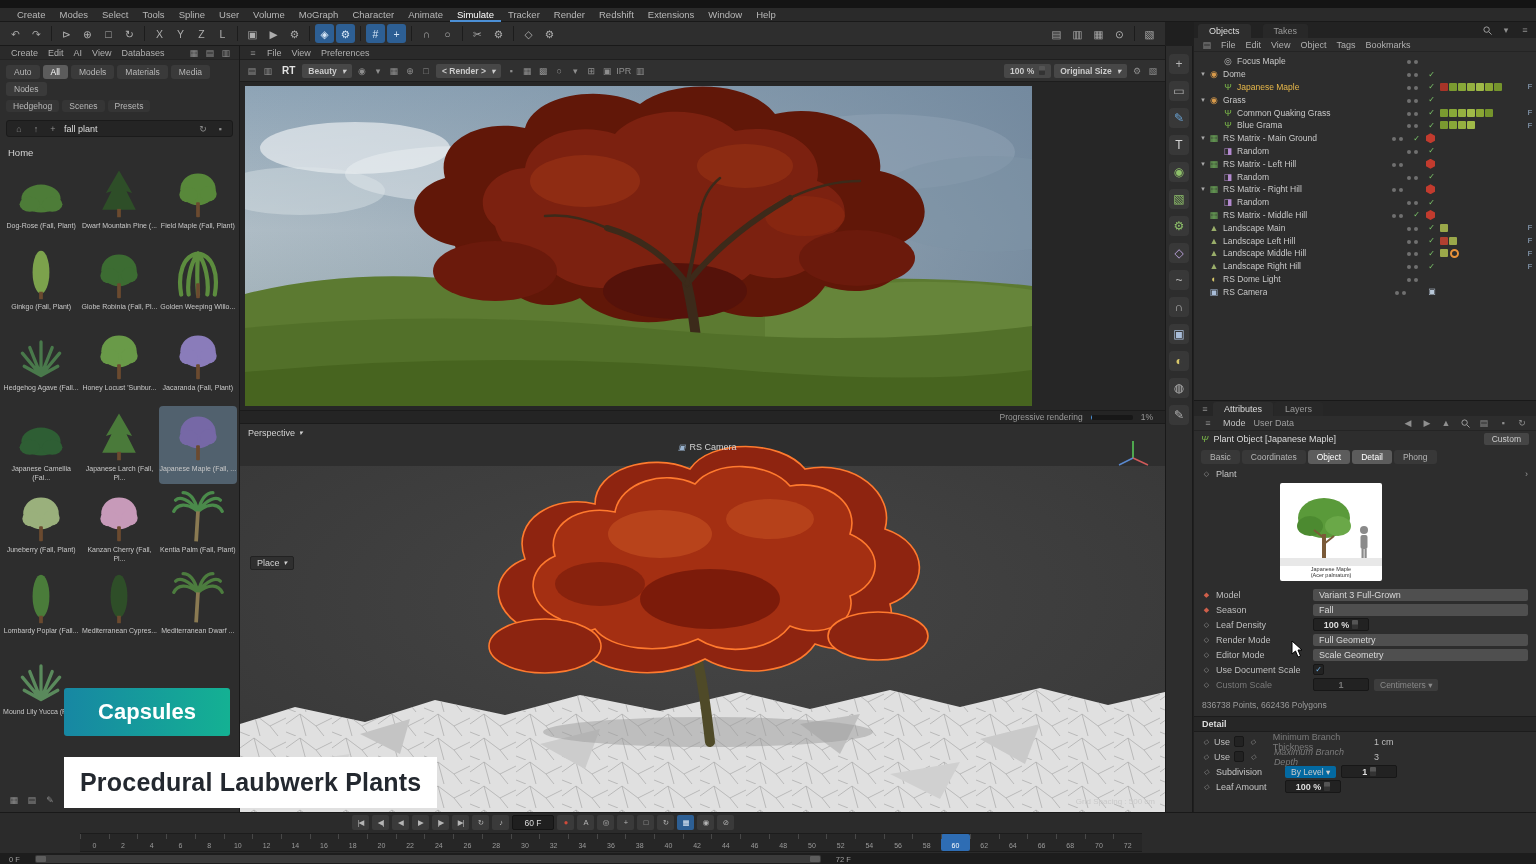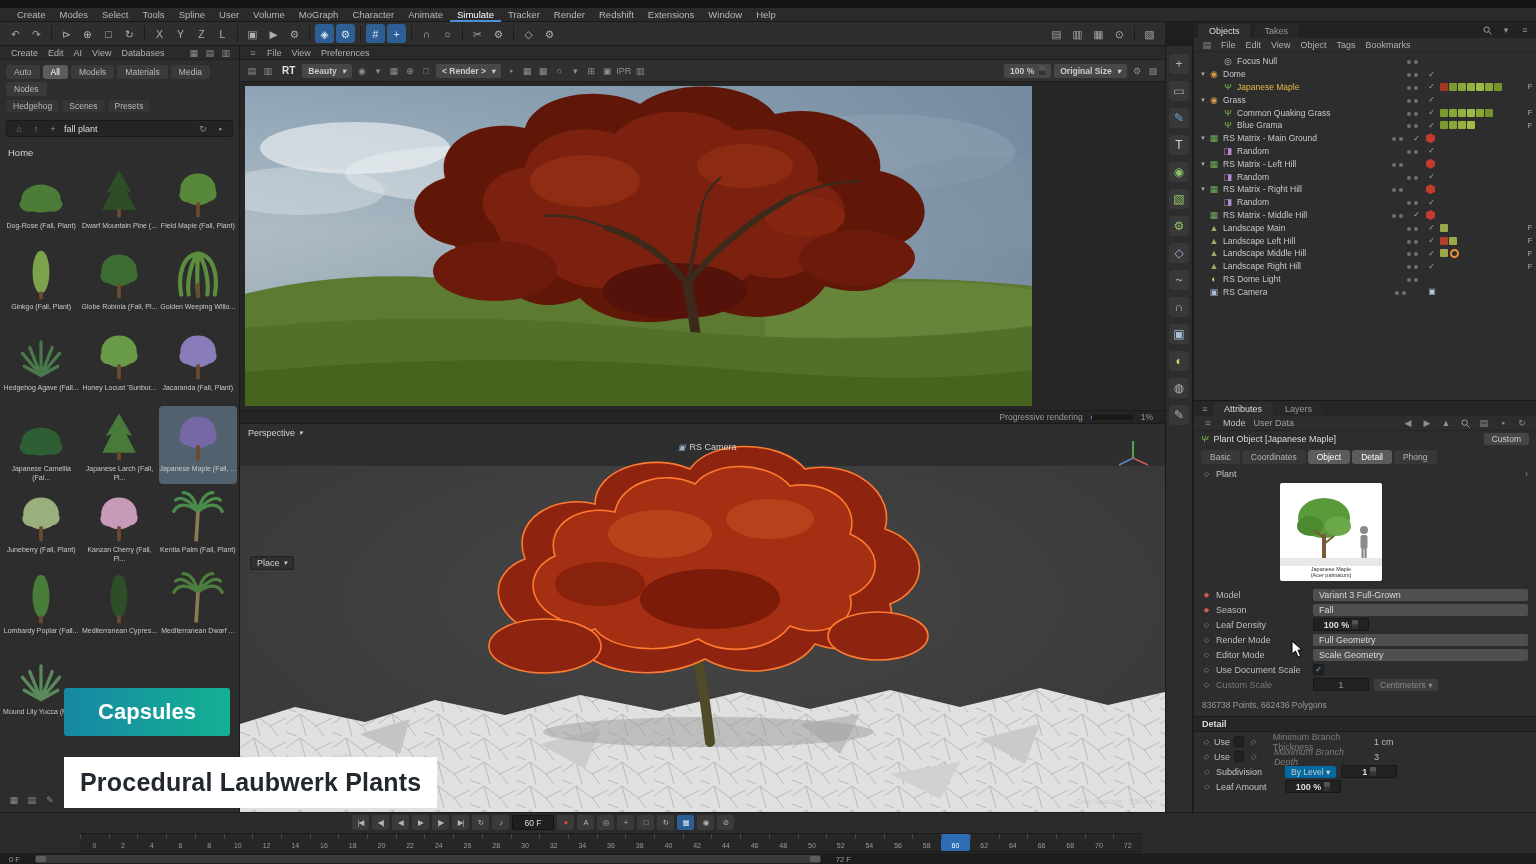--- a/index.html
+++ b/index.html
@@ -46,21 +46,21 @@
 #prog-bar{width:42px;height:5px;background:#171717;border-radius:2px;overflow:hidden}
 #prog-bar i{display:block;width:4%;height:100%;background:#4b8fd5}
 #vp{position:absolute;top:378px;left:0;width:925px;height:388px;background:#3a3a3a;overflow:hidden}
 .vplabel{position:absolute;font-size:9px;color:#d2d2d2;display:flex;align-items:center;gap:4px}
 #grid-label{position:absolute;right:10px;bottom:6px;font-size:8px;color:#c9c9c9}
 
 #toolstrip{position:absolute;left:1165px;top:46px;width:28px;height:766px;background:#2d2d2d;border-left:1px solid #191919;border-right:1px solid #191919;display:flex;flex-direction:column;align-items:center;padding-top:8px;gap:7px}
 .vbtn{width:20px;height:20px;display:flex;align-items:center;justify-content:center;font-size:12px;color:#b5b5b5;background:#383838;border-radius:4px}
 
 #objects{position:absolute;left:1194px;top:22px;width:342px;height:378px;background:#2d2d2d}
-#obj-tabs{height:16px;display:flex;align-items:flex-end;gap:3px;padding:0 4px;background:#222}
+#obj-tabs{height:16px;display:flex;align-items:flex-end;gap:12px;padding:0 4px;background:#222}
 .ptab{font-size:9px;padding:2px 11px;background:#2d2d2d;border-radius:3px 3px 0 0;color:#ddd}
 .ptab.dim{background:#282828;color:#999}
 #obj-tabs-icons{margin-left:auto;display:flex;gap:5px;padding-bottom:2px}
 #obj-menu{height:14px;display:flex;gap:2px;align-items:center;padding:0 6px;border-bottom:1px solid #242424}
 #obj-tree{padding-top:3px;position:relative}
 .otr{display:flex;align-items:center;height:12.8px;font-size:8.5px;white-space:nowrap}
 .oexp{width:10px;font-size:7px;color:#aaa;text-align:center;flex:none}
 .oic{width:12px;text-align:center;font-size:9px;margin-right:3px;flex:none}
 .olb{color:#c8c8c8;overflow:hidden}
 .olb.sel{color:#e8b84a}
@@ -652,21 +652,21 @@
         <span class="pmi">View</span>
         <span class="pmi">Object</span>
         <span class="pmi">Tags</span>
         <span class="pmi">Bookmarks</span>
       </span>
   </div>
   <div id="obj-tree">
       <div class="otr" style="padding-left: 18px;">
         <span class="oexp"></span>
         <span class="oic" style="color: rgb(184, 184, 184);">◎</span>
-        <span class="olb">Focus Null</span>
+        <span class="olb">Focus Maple</span>
         <span class="ofl"></span>
         <span class="odots"><i></i><i></i></span>
         <span class="ochk"></span>
         <span class="osws"></span>
         <span class="ofch"></span>
       </div>
       <div class="otr" style="padding-left: 4px;">
         <span class="oexp">▾</span>
         <span class="oic" style="color: rgb(216, 154, 74);">◉</span>
         <span class="olb">Dome</span>

